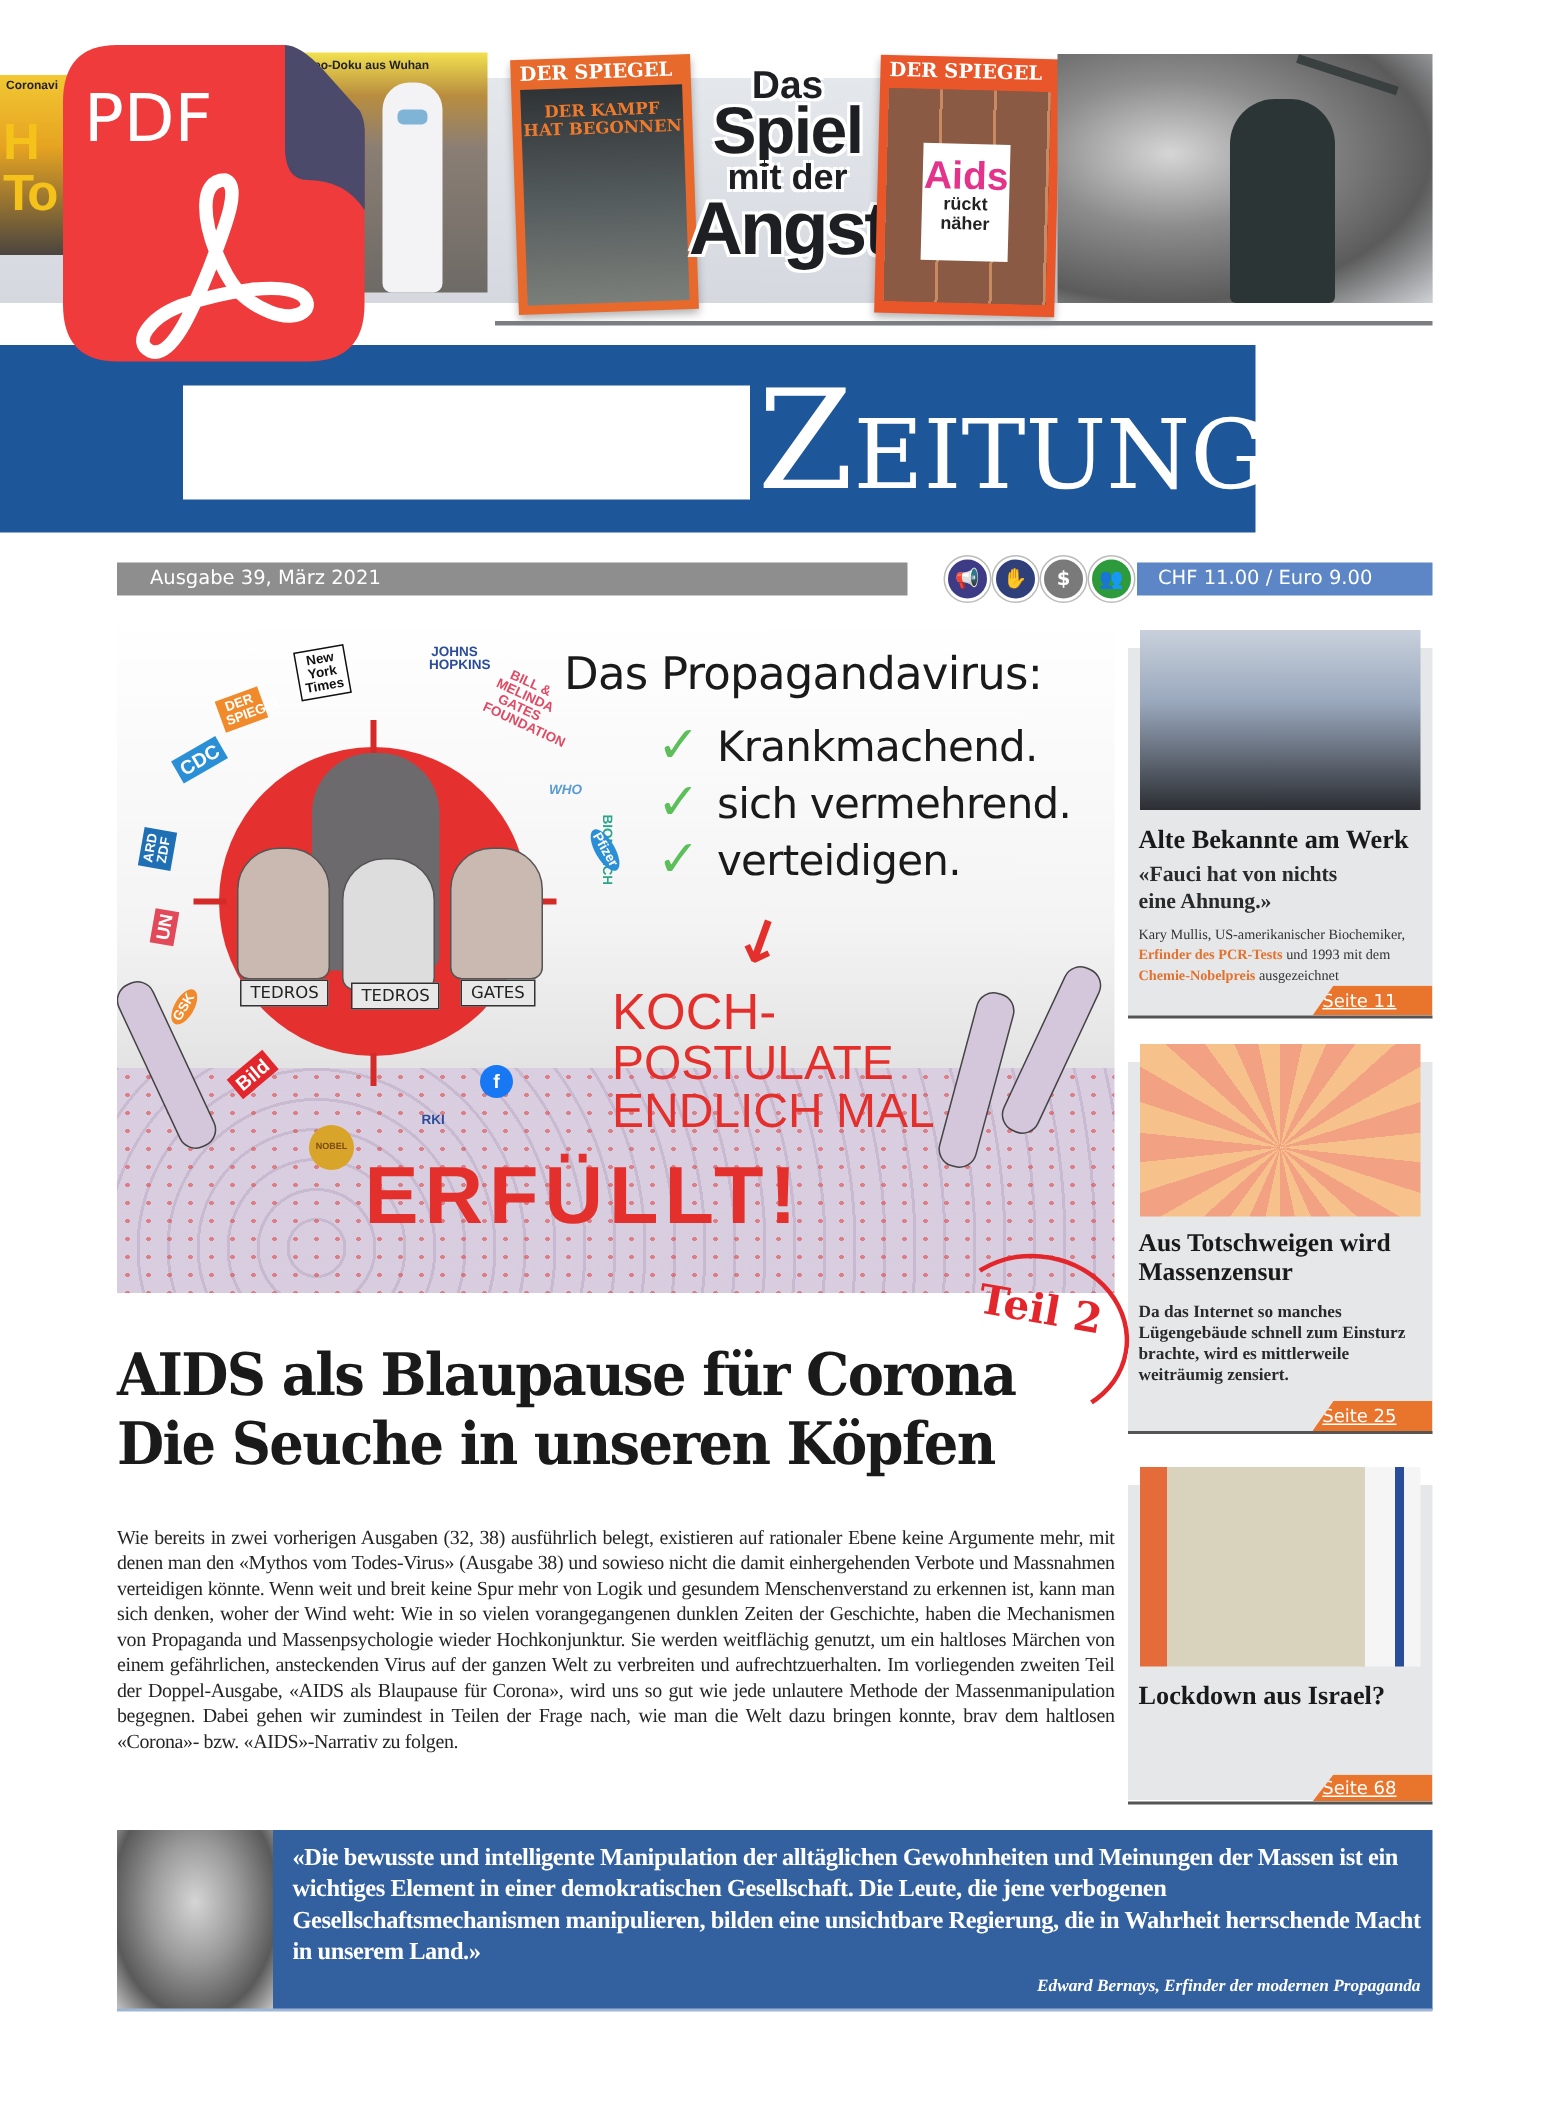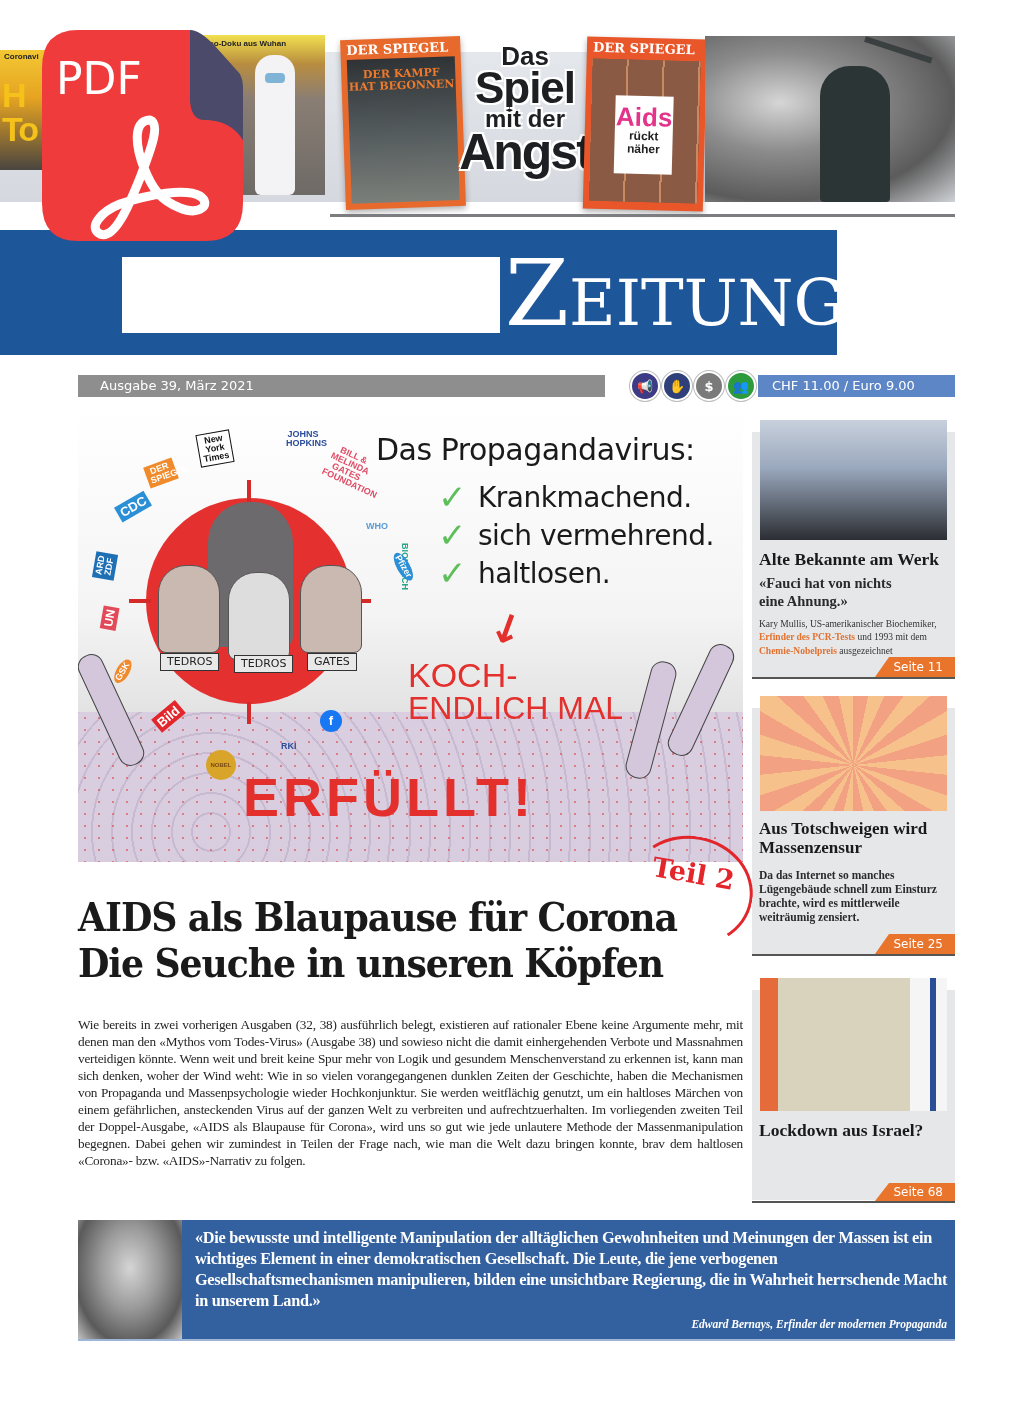--- a/index.html
+++ b/index.html
@@ -121,21 +121,21 @@
     font-size: 13.3px; line-height: 17px; color:#262626; text-align: justify; letter-spacing:-.25px; }
 
   
   .side-card { position:absolute; left:752px; width:203px; background:#e6e7e9; }
   .side-card .photo { position:absolute; left:8px; top:-12px; width:187px; }
   .side-card .title { position:absolute; left:7px; font-family:"Liberation Serif", serif; font-weight:bold; color:#1a1a1a; line-height:1.1; }
   .side-card .sub { position:absolute; left:7px; font-family:"Liberation Serif", serif; font-weight:bold; color:#2a2a2a; line-height:1.22; }
   .side-card .small { position:absolute; left:7px; font-family:"Liberation Serif", serif; font-size:9.5px; line-height:1.4; color:#333; }
   .side-card .small .hl { color:#e2722f; font-weight:bold; }
   .seite { position:absolute; right:0; height:20px; width:80px; background:#e9742c;
-    clip-path: polygon(14px 0, 100% 0, 100% 100%, 0 100%); font: 12px "DejaVu Sans", sans-serif; color:#fff; text-align:right; padding-right:12px; line-height:20px; }
+    clip-path: polygon(14px 0, 100% 0, 100% 100%, 0 100%); font: 12px "DejaVu Sans", sans-serif; color:#fff; text-align:right; padding-right:24px; line-height:20px;text-decoration:underline; }
   .side-rule { position:absolute; left:0; width:203px; height:2px; background:#555; }
 
   .card1 { top: 432px; height: 245px; }
   .card1 .photo { height: 120px; background: linear-gradient(180deg,#c8d0dc 0%, #9aa8bd 40%, #2b2e33 100%); }
   .card2 { top: 708px; height: 248px; }
   .card2 .photo { height: 115px; background: repeating-conic-gradient(from 0deg at 50% 60%, #f2a283 0 12deg, #f7c18c 12deg 24deg); }
   .card3 { top: 990px; height: 210px; }
   .card3 .photo { height: 133px; background: linear-gradient(90deg,#e56b3a 0 18px, #d9d2bd 18px 150px, #f5f5f5 150px 170px, #2a4d9a 170px 176px, #f5f5f5 176px); }
 
   
@@ -251,21 +251,21 @@
   <div class="face" style="left:222px;top:155px;"></div>
   <div class="nameplate" style="left:82px;top:243px;">TEDROS</div>
   <div class="nameplate" style="left:156px;top:245px;">TEDROS</div>
   <div class="nameplate" style="left:229px;top:243px;text-align:right;">GATES</div>
 
   <div class="logo-tag" style="left:38px;top:88px;background:#2b8fd6;font-size:13px;transform:rotate(-30deg);">CDC</div>
   <div class="logo-tag" style="left:68px;top:52px;background:#f08a2a;width:30px;transform:rotate(-20deg);">DER SPIEGEL</div>
   <div class="logo-tag" style="left:120px;top:22px;background:#fff;color:#111;border:1px solid #111;width:34px;transform:rotate(-10deg);">New York Times</div>
   <div class="logo-tag" style="left:205px;top:18px;color:#2a4c9a;width:40px;">JOHNS HOPKINS</div>
   <div class="logo-tag" style="left:245px;top:38px;color:#e04a64;width:50px;transform:rotate(25deg);">BILL &amp; MELINDA GATES FOUNDATION</div>
-  <div class="logo-tag" style="left:285px;top:110px;color:#5a9bd4;">WHO</div>
+  <div class="logo-tag" style="left:285px;top:110px;color:#5a9bd4;font-style:italic;">WHO</div>
   <div class="logo-tag" style="left:300px;top:150px;color:#2aa58a;transform:rotate(90deg);">BIONTECH</div>
   <div class="logo-tag" style="left:310px;top:150px;background:#2a8fd6;border-radius:50%;transform:rotate(60deg);">Pfizer</div>
   <div class="logo-tag" style="left:14px;top:145px;background:#1f6fb5;width:26px;transform:rotate(-80deg);">ARD ZDF</div>
   <div class="logo-tag" style="left:20px;top:200px;background:#e24a5a;font-size:12px;transform:rotate(-80deg);">UN</div>
   <div class="logo-tag" style="left:32px;top:255px;background:#f18a2c;border-radius:50%;transform:rotate(-60deg);">GSK</div>
   <div class="logo-tag" style="left:75px;top:298px;background:#e3262b;font-size:13px;transform:rotate(-40deg);">Bild</div>
   <div class="logo-tag" style="left:200px;top:330px;color:#2a4c9a;">RKI</div>
   <div class="logo-tag" style="left:242px;top:300px;background:#1877f2;border-radius:50%;font-size:13px;width:22px;height:22px;line-height:18px;">f</div>
   <div class="logo-tag" style="left:128px;top:340px;background:#d8a52a;border-radius:50%;color:#7a4a10;width:30px;height:30px;line-height:26px;font-size:6px;">NOBEL</div>
 
@@ -274,26 +274,27 @@
     <div class="check-row">
       <span class="check-mark">✓</span>
       <span class="check-text">Krankmachend.</span>
     </div>
     <div class="check-row">
       <span class="check-mark">✓</span>
       <span class="check-text">sich vermehrend.</span>
     </div>
     <div class="check-row">
       <span class="check-mark">✓</span>
-      <span class="check-text">haltlosen.</span>
+      <span class="check-text">verteidigen.</span>
     </div>
   </div>
   <div class="arrow">↓</div>
   <div class="koch">
     <span class="k1">KOCH-</span>
+    <span class="k2">POSTULATE</span>
     <span class="k3">ENDLICH MAL</span>
     <span class="k4">ERFÜLLT!</span>
   </div>
 </div>
 
 <div class="teil2"></div>
 <div class="teil2-text">Teil 2</div>
 
 <div class="headline">
   <div>AIDS als Blaupause für Corona</div>

